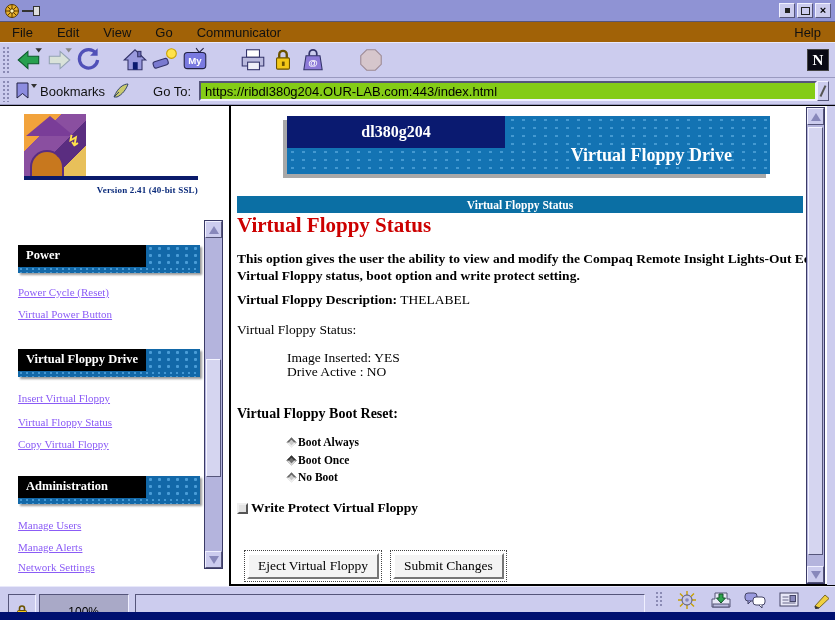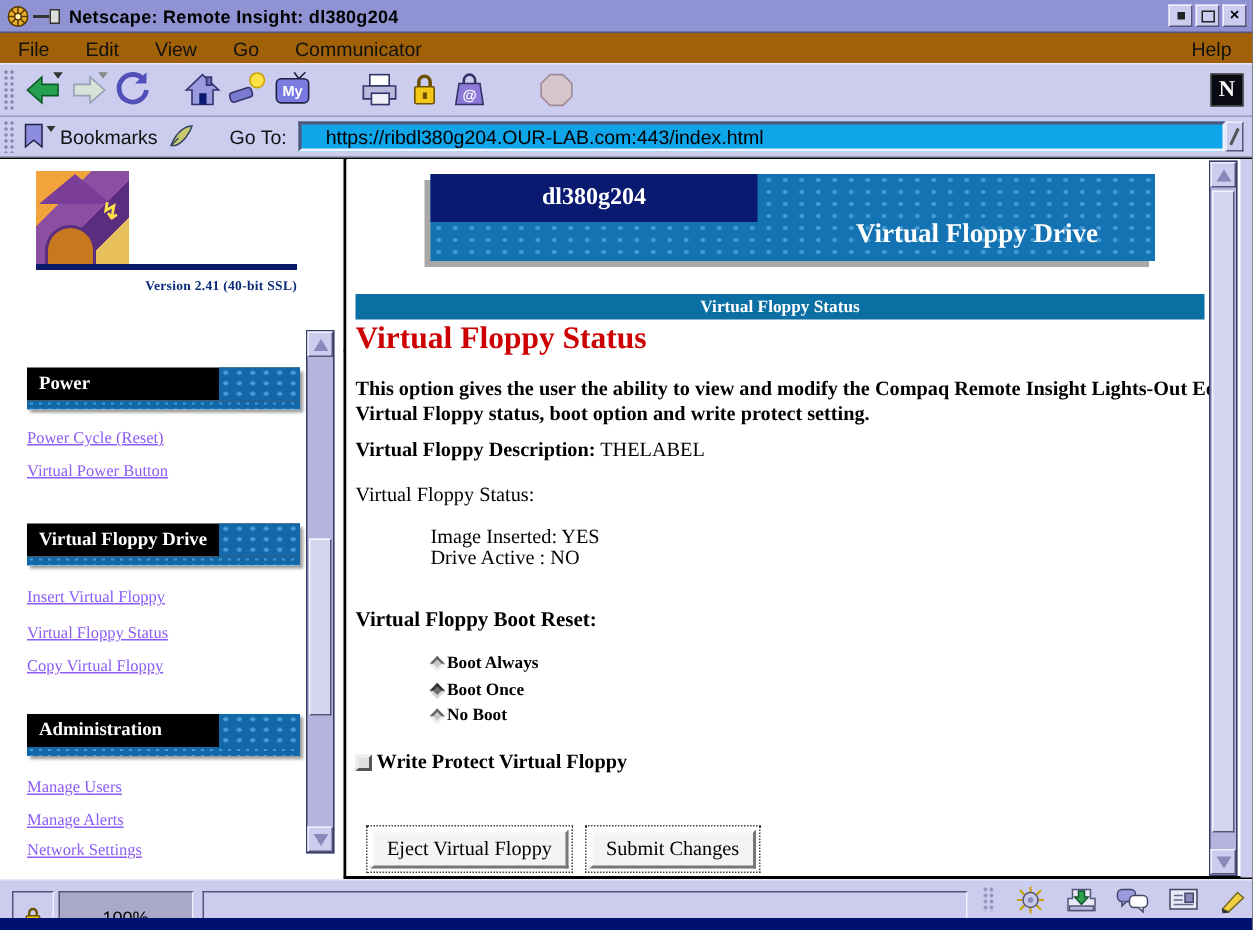--- a/index.html
+++ b/index.html
@@ -39,21 +39,21 @@
   .nlogo{margin-left:auto;margin-right:6px;width:22px;height:22px;background:#0a0a14;
     color:#fff;font-family:"Liberation Serif",serif;font-weight:bold;font-size:15px;
     display:flex;align-items:center;justify-content:center;border:1px solid #444;}
   
   .locbar{position:absolute;left:0;top:78px;width:835px;height:27px;background:#ccccee;
     border-bottom:1px solid #9a9ac0;display:flex;align-items:center;font-size:13px;}
   .bk-label{margin:0 6px 0 2px;color:#111;}
   .goto-label{margin:0 8px 0 22px;color:#111;}
   .url-wrap{flex:1;display:flex;align-items:center;margin-right:6px;}
   .url-input{flex:1;height:20px;border:2px solid;border-color:#55557a #f0f0ff #f0f0ff #55557a;
-    background:#0ea5e9;font-family:"Liberation Sans",sans-serif;font-size:13px;padding:0 16px;color:#000;}
+    background:#84cc16;font-family:"Liberation Sans",sans-serif;font-size:13px;padding:0 4px;color:#000;}
   .url-drop{width:12px;height:20px;background:#ccccee;border:1px solid;
     border-color:#f0f0ff #55557a #55557a #f0f0ff;display:flex;align-items:center;justify-content:center;}
   .url-drop .slash{width:1.5px;height:12px;background:#555;transform:rotate(25deg);}
   
   .frames{position:absolute;left:0;top:105px;width:835px;height:481px;background:#fff;
     border-top:1px solid #000;border-bottom:2px solid #000;}
   .side-top{position:absolute;left:0;top:1px;width:229px;height:127px;background:#fff;overflow:hidden;}
   .side-divider{position:absolute;left:0;top:127px;width:229px;height:2px;background:#000;}
   .side-nav{position:absolute;left:0;top:114px;width:229px;height:438px;background:#fff;overflow:hidden;}
   .vborder{position:absolute;left:229px;top:0;width:2px;height:479px;background:#000;}
@@ -154,21 +154,20 @@
   <div class="titlebar">
     <svg class="tb-icon" viewBox="0 0 16 16">
       <circle cx="8" cy="8" r="6.5" fill="#e8b02a" stroke="#5a3a00"></circle>
       <circle cx="8" cy="8" r="2.2" fill="#fff2b0" stroke="#5a3a00"></circle>
       <path d="M8 1.5 V6 M8 10 V14.5 M1.5 8 H6 M10 8 H14.5 M3.5 3.5 L6.5 6.5 M9.5 9.5 L12.5 12.5 M12.5 3.5 L9.5 6.5 M6.5 9.5 L3.5 12.5" stroke="#5a3a00" stroke-width="1"></path>
     </svg>
     <span class="pin">
         <span class="stem"></span>
         <span class="head"></span>
       </span>
-    <span class="tb-title">Netscape: Remote Insight: dl380g204</span>
     <span class="tb-btns">
       <span class="tb-btn">
           <span class="sq-s"></span>
         </span>
       <span class="tb-btn">
           <span class="sq-h"></span>
         </span>
       <span class="tb-btn">
           <span class="x">×</span>
         </span>

